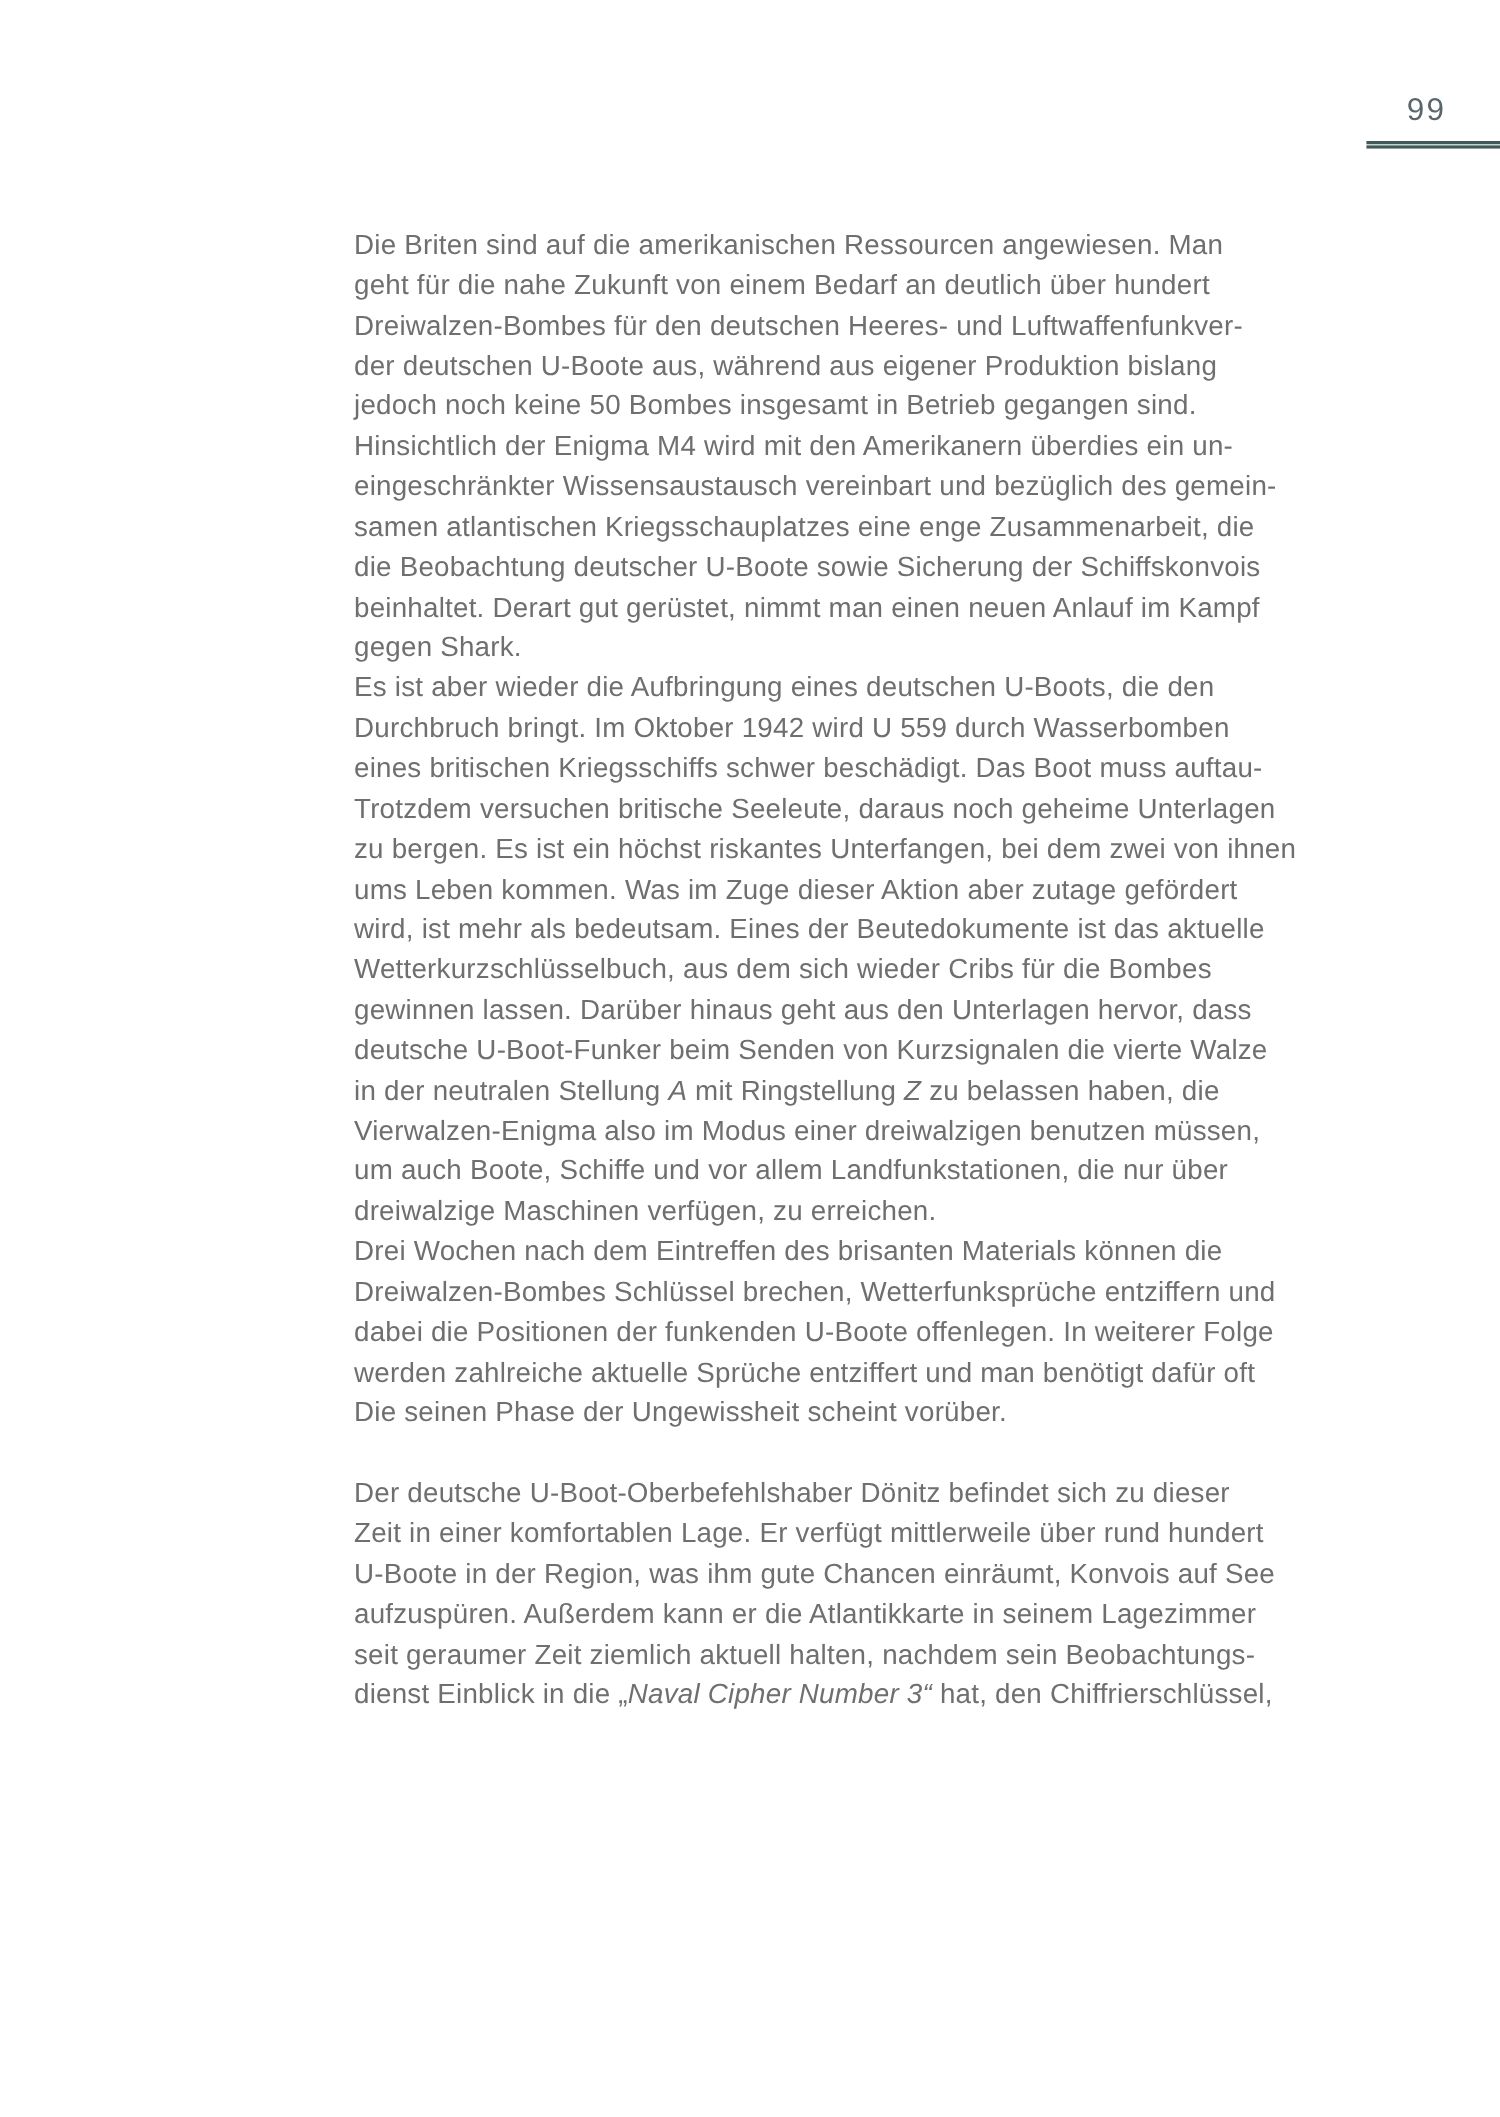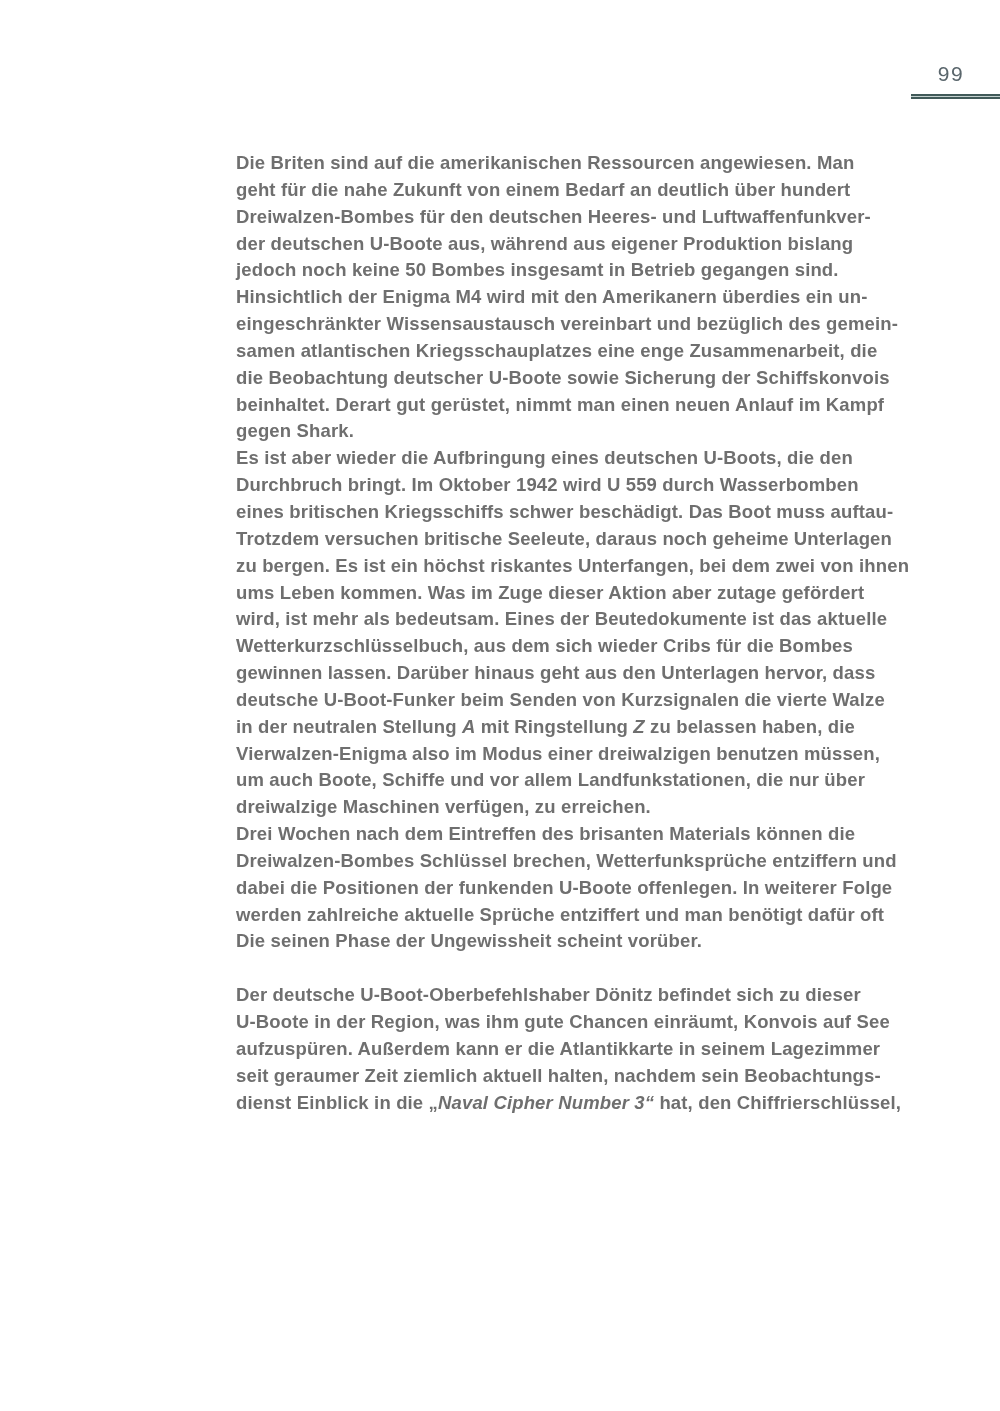--- a/index.html
+++ b/index.html
@@ -38,21 +38,21 @@
     background: #c3d1cf;
   }
   .text-block {
     position: absolute;
     left: 236px;
     top: 150px;
     width: 672px;
     font-size: 18.5px;
     line-height: 26.85px;
     color: #6f6f6f;
-    font-weight: 700;
+    font-weight: 400;
     letter-spacing: 0.15px;
   }
   .paragraph { }
   .line { white-space: nowrap; }
   .para-spacer { height: 26.85px; }
   .italic { font-style: italic; }
 </style>
 </head>
 <body>
 
@@ -92,19 +92,20 @@
       <div class="paragraph">
         <div class="line">Drei Wochen nach dem Eintreffen des brisanten Materials können die</div>
         <div class="line">Dreiwalzen-Bombes Schlüssel brechen, Wetterfunksprüche entziffern und</div>
         <div class="line">dabei die Positionen der funkenden U-Boote offenlegen. In weiterer Folge</div>
         <div class="line">werden zahlreiche aktuelle Sprüche entziffert und man benötigt dafür oft</div>
         <div class="line">Die seinen Phase der Ungewissheit scheint vorüber.</div>
       </div>
       <div class="para-spacer"></div>
       <div class="paragraph">
         <div class="line">Der deutsche U-Boot-Oberbefehlshaber Dönitz befindet sich zu dieser</div>
+        <div class="line">Zeit in einer komfortablen Lage. Er verfügt mittlerweile über rund hundert</div>
         <div class="line">U-Boote in der Region, was ihm gute Chancen einräumt, Konvois auf See</div>
         <div class="line">aufzuspüren. Außerdem kann er die Atlantikkarte in seinem Lagezimmer</div>
         <div class="line">seit geraumer Zeit ziemlich aktuell halten, nachdem sein Beobachtungs-</div>
         <div class="line"><span>dienst Einblick in die „</span><span class="italic">Naval Cipher Number 3“</span><span> hat, den Chiffrierschlüssel,</span></div>
       </div>
     </div>
 </div>
 
 </body></html>

